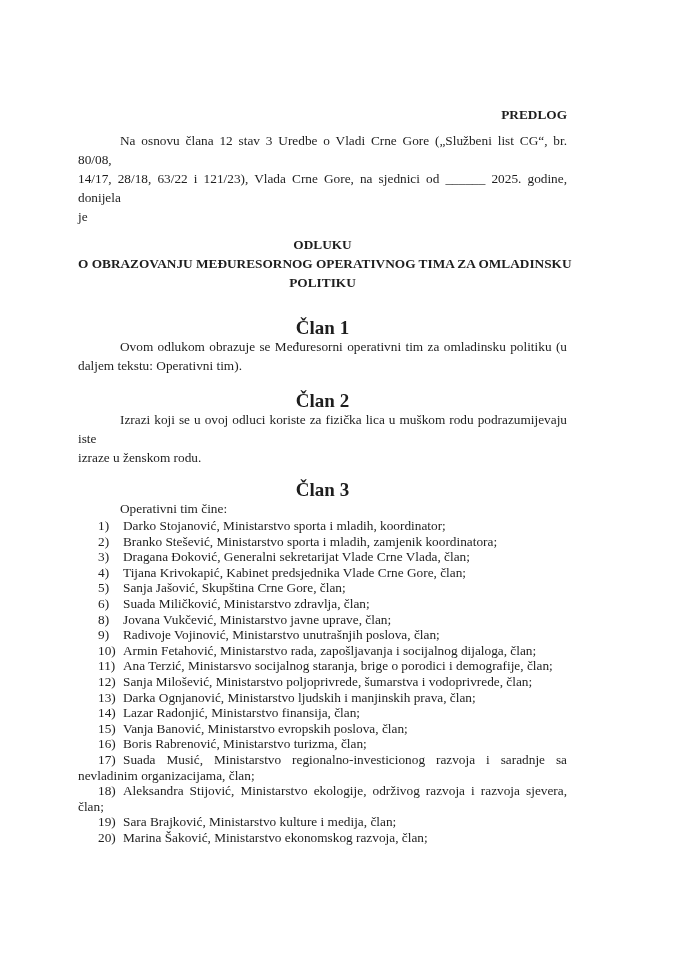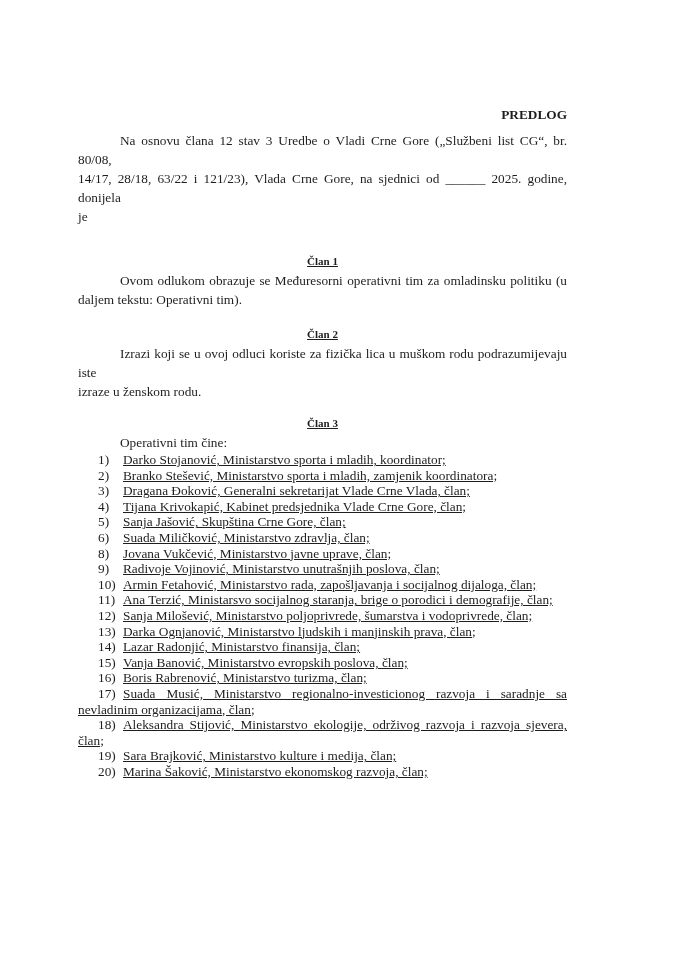--- a/index.html
+++ b/index.html
@@ -41,24 +41,23 @@
     white-space: nowrap;
   }
   .article-1 { margin-top: 26px; }
   .article-2 { margin-top: 16px; }
   .article-3 { margin-top: 13px; }
   .clan {
     margin: 0;
     line-height: 19px;
     text-align: center;
     font-weight: bold;
-    font-size: 11px;
-    text-decoration: underline;
+    font-size: 19px;
   }
-  .members { margin: 0; text-decoration: underline; }
+  .members { margin: 0; }
   .member {
     margin: 0;
     line-height: 15.6px;
     padding-left: 20px;
   }
   .member.wrap { padding-left: 0; }
   .member .fline {
     display: block;
     padding-left: 20px;
     text-align: justify;
@@ -81,20 +80,25 @@
 <div class="page">
 
   <p class="predlog">PREDLOG</p>
 
   <div class="intro">
     <div class="line jlast indent">Na osnovu člana 12 stav 3 Uredbe o Vladi Crne Gore („Službeni list CG“, br. 80/08,</div>
     <div class="line jlast">14/17, 28/18, 63/22 i 121/23), Vlada Crne Gore, na sjednici od ______ 2025. godine, donijela</div>
     <div class="line">je</div>
   </div>
 
+  <div class="decision">
+    <div class="center-line">ODLUKU</div>
+    <div class="center-line">O OBRAZOVANJU MEĐURESORNOG OPERATIVNOG TIMA ZA OMLADINSKU</div>
+    <div class="center-line">POLITIKU</div>
+  </div>
 
   <section class="article-1">
     <h2 class="clan">Član 1</h2>
     <div class="line jlast indent">Ovom odlukom obrazuje se Međuresorni operativni tim za omladinsku politiku (u</div>
     <div class="line">daljem tekstu: Operativni tim).</div>
   </section>
 
   <section class="article-2">
     <h2 class="clan">Član 2</h2>
     <div class="line jlast indent">Izrazi koji se u ovoj odluci koriste za fizička lica u muškom rodu podrazumijevaju iste</div>

